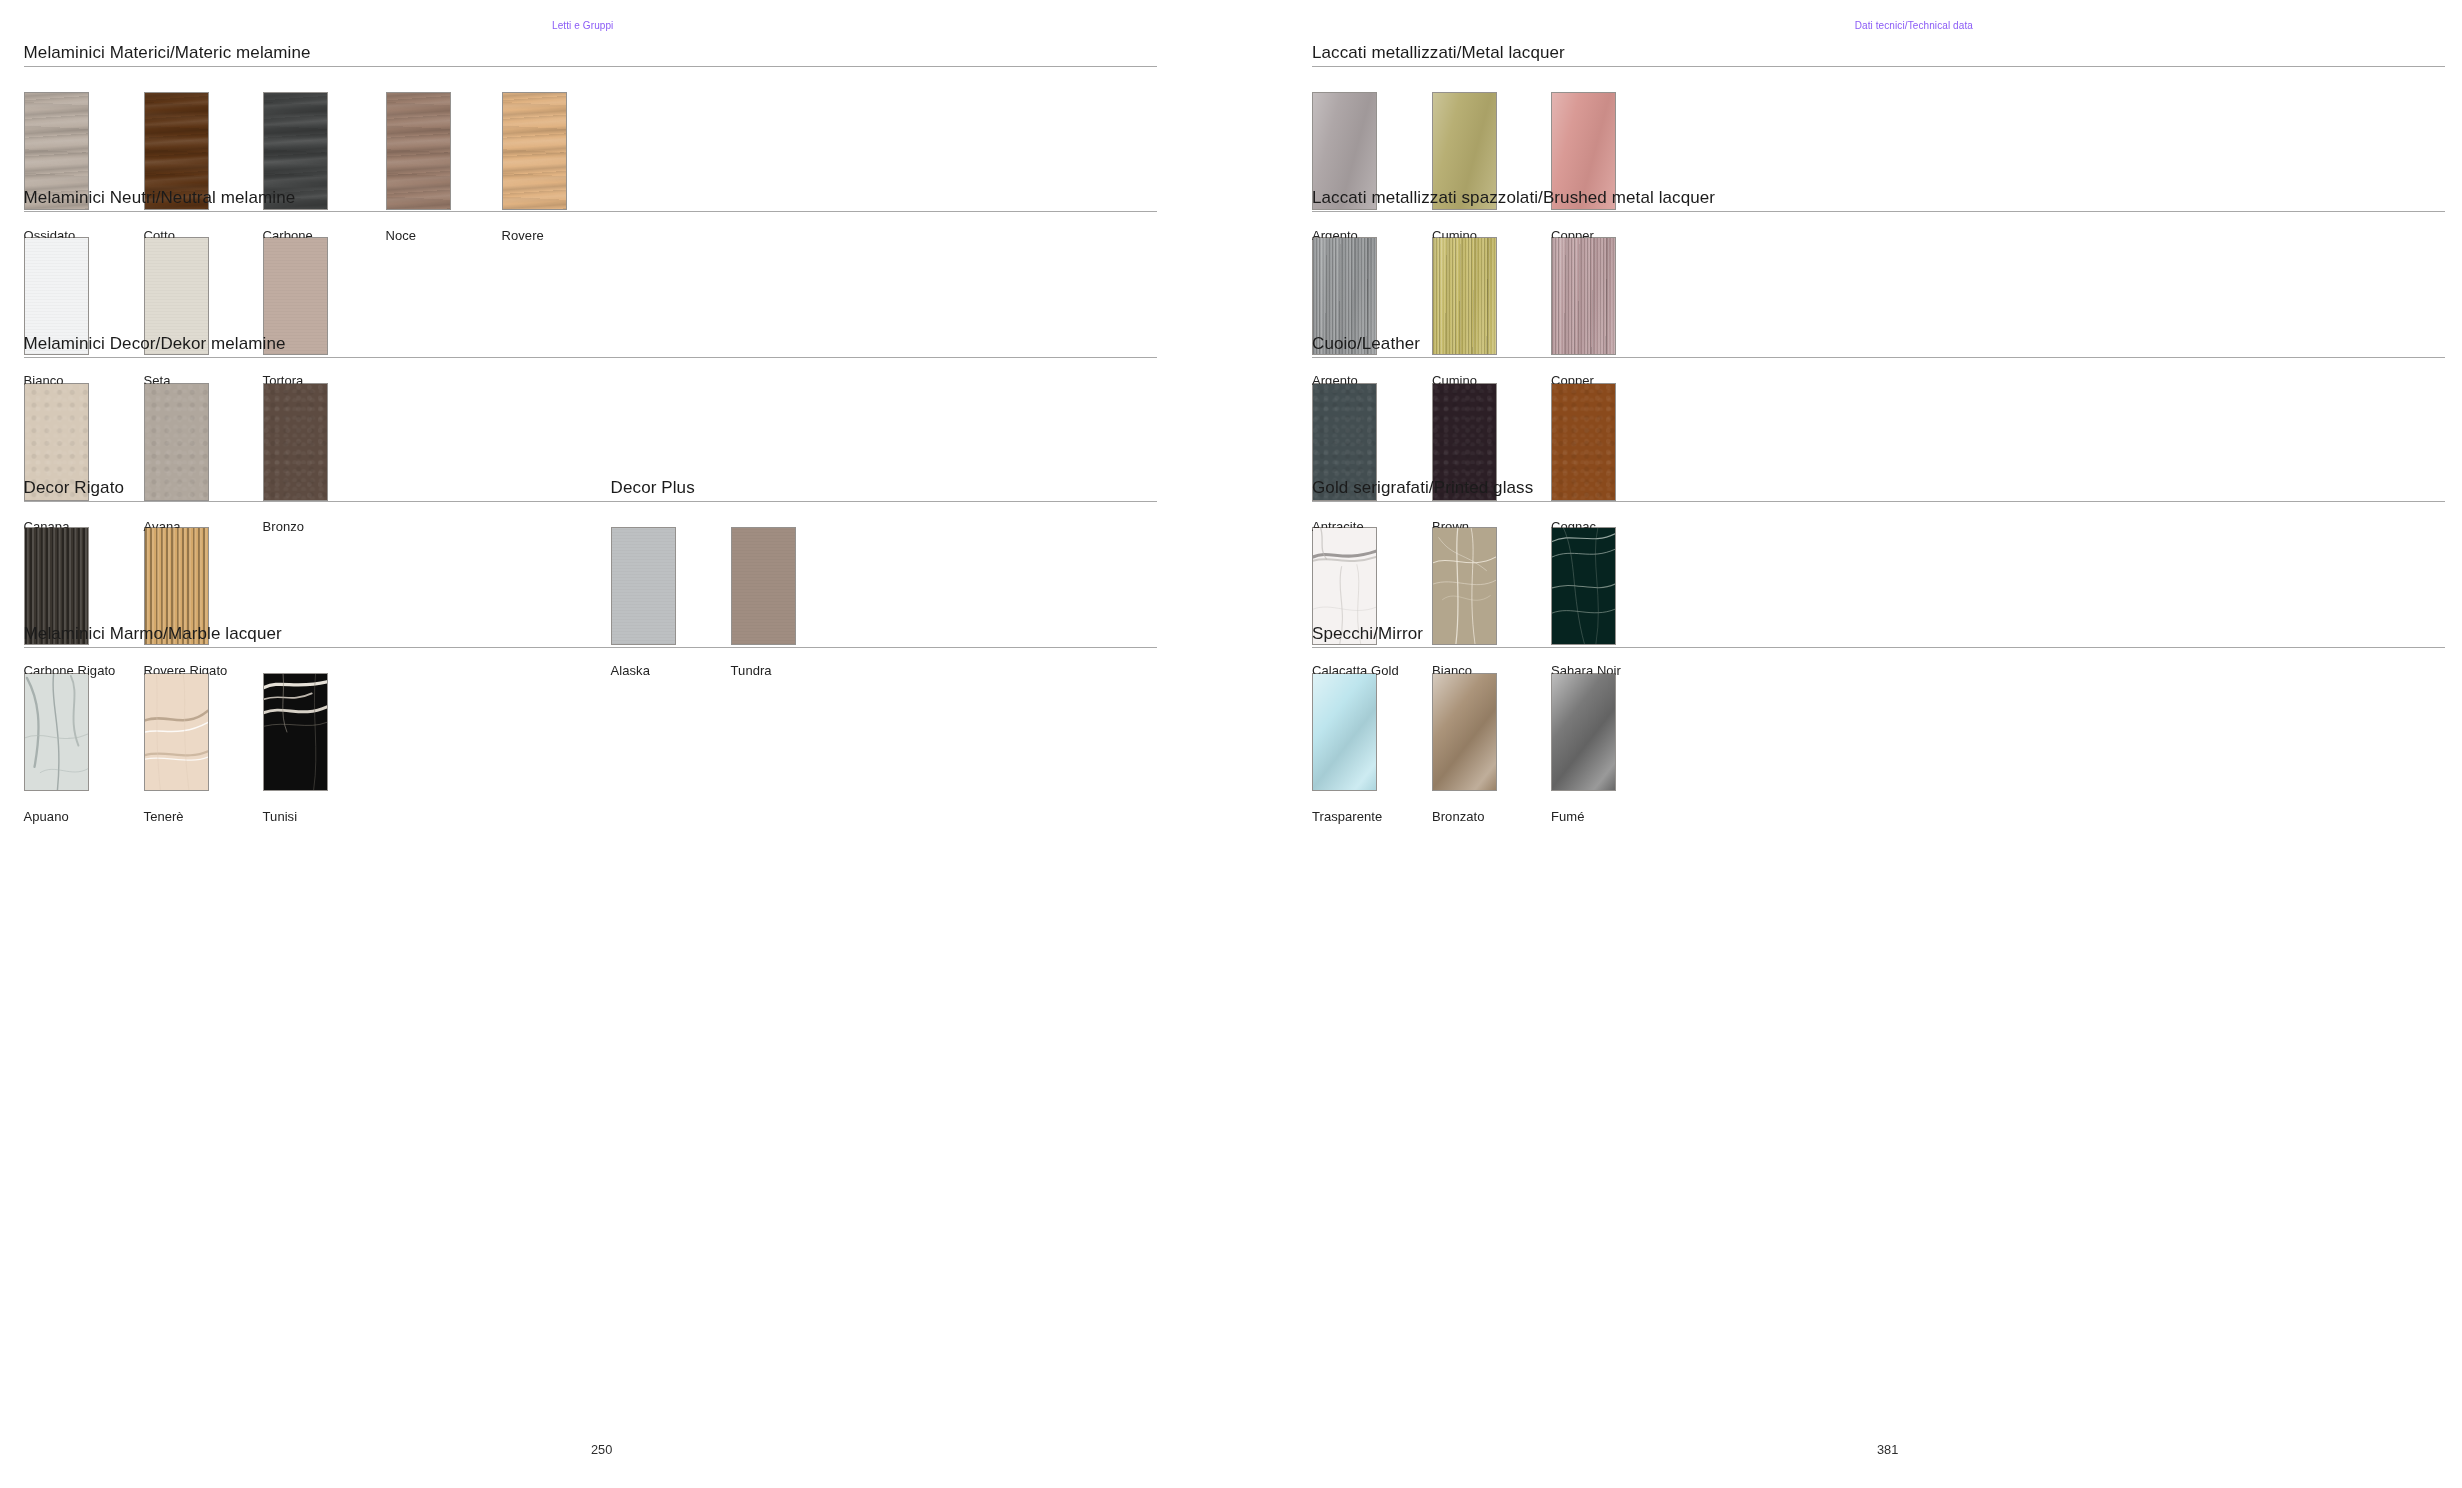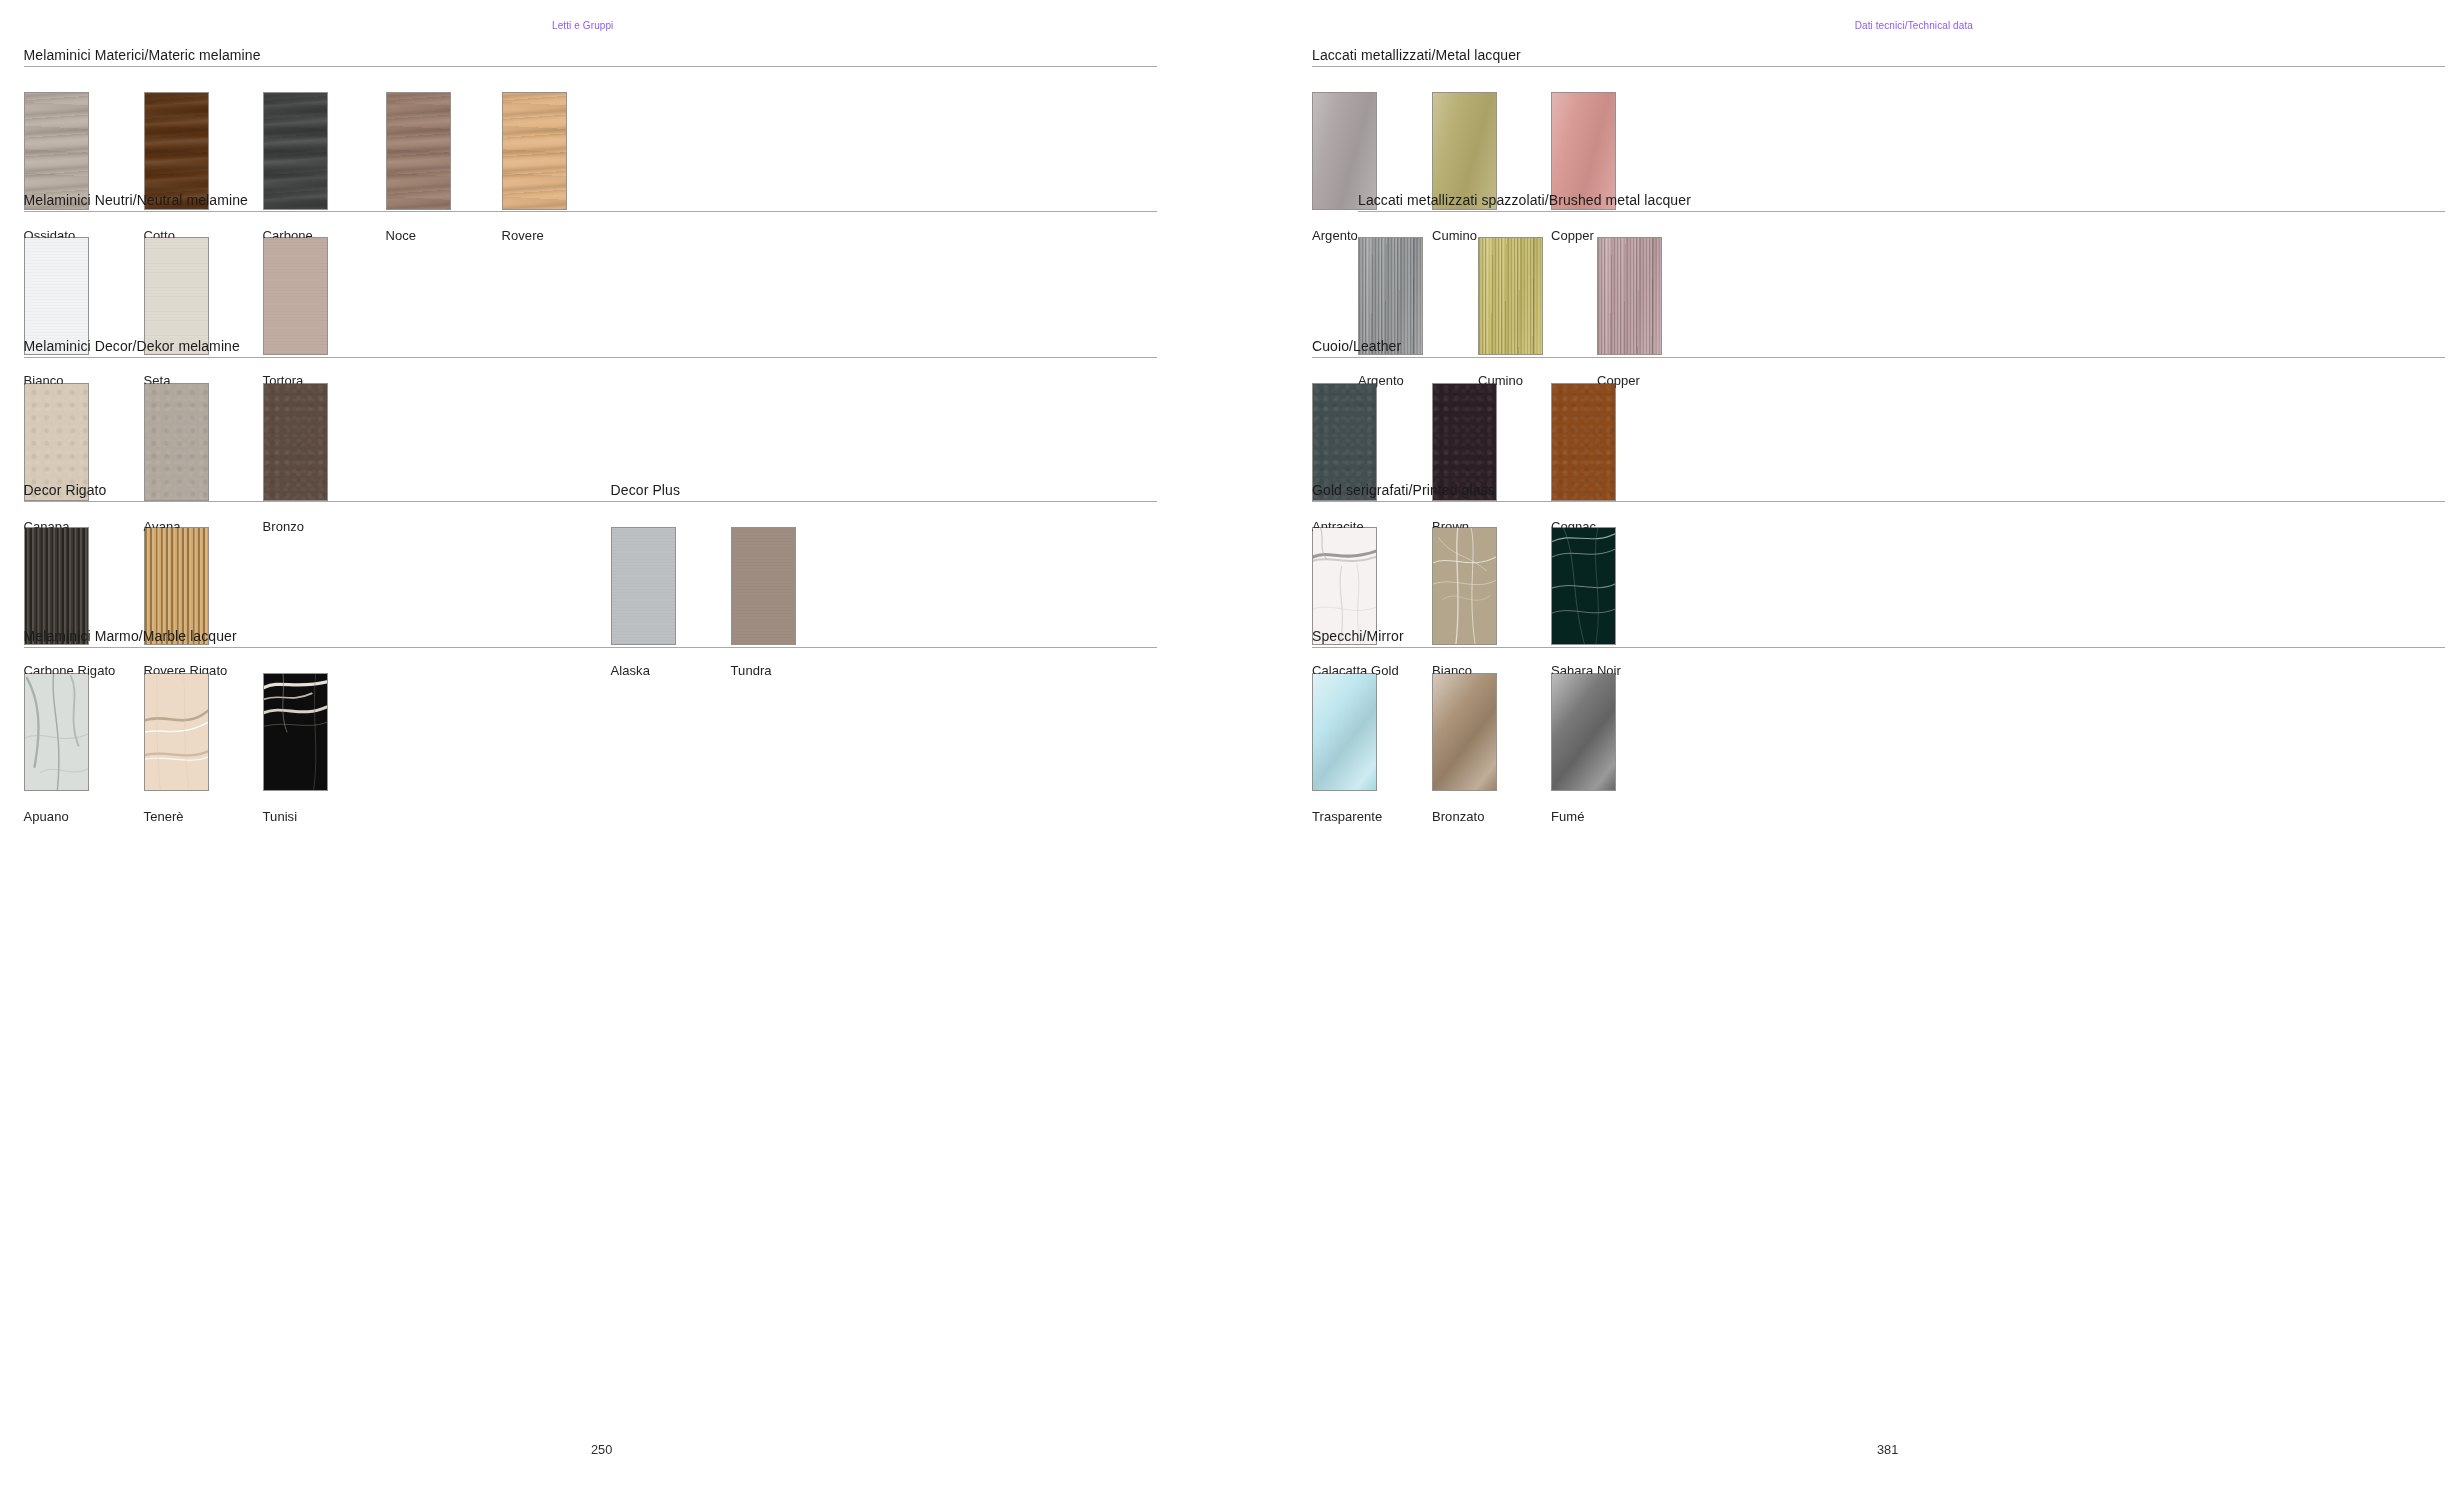--- a/index.html
+++ b/index.html
@@ -26,21 +26,21 @@
   .col.left{left:23.6px;width:1133px;}
   .col.right{left:1312px;width:1133px;}
 
   
   .section{position:relative;margin-bottom:0;}
   .sec-head{
     position:relative;height:27.6px;
   }
   .sec-title{
     position:absolute;left:0;bottom:3.9px;
-    font-size:14px;font-weight:400;letter-spacing:0.1px;
+    font-size:17px;font-weight:400;letter-spacing:0.1px;
     color:#1b1b1b;white-space:nowrap;
   }
   .sec-title.secondary{left:587px;}
   .sec-rule{
     position:absolute;left:0;right:0;bottom:0;
     height:1px;background:#a8a8a8;
   }
 
   
   .swatch-row{
@@ -307,21 +307,21 @@
             <div class="metal-sheen"></div>
           </div>
           <div class="swatch-label c1">Cumino</div>
           <div class="swatch c2" title="Copper">
             <div class="tex" style="background: rgb(215, 149, 144);"></div>
             <div class="metal-sheen"></div>
           </div>
           <div class="swatch-label c2">Copper</div>
         </div>
       </div>
-      <div class="section" style="position: absolute; left: 12px; right: 0px; top: 145px; padding-left: 34px;">
+      <div class="section" style="position: absolute; left: 0px; right: 0px; top: 145px;">
         <div class="sec-head">
           <div class="sec-title">Laccati metallizzati spazzolati/Brushed metal lacquer</div>
           <div class="sec-rule" style="background: rgb(168, 168, 168);"></div>
         </div>
         <div class="swatch-row">
           <div class="swatch c0" title="Argento">
             <div class="tex" style="background: rgb(142, 145, 147);"></div>
             <div class="brush-v"></div>
             <div class="metal-sheen" style="opacity: 0.45;"></div>
           </div>

